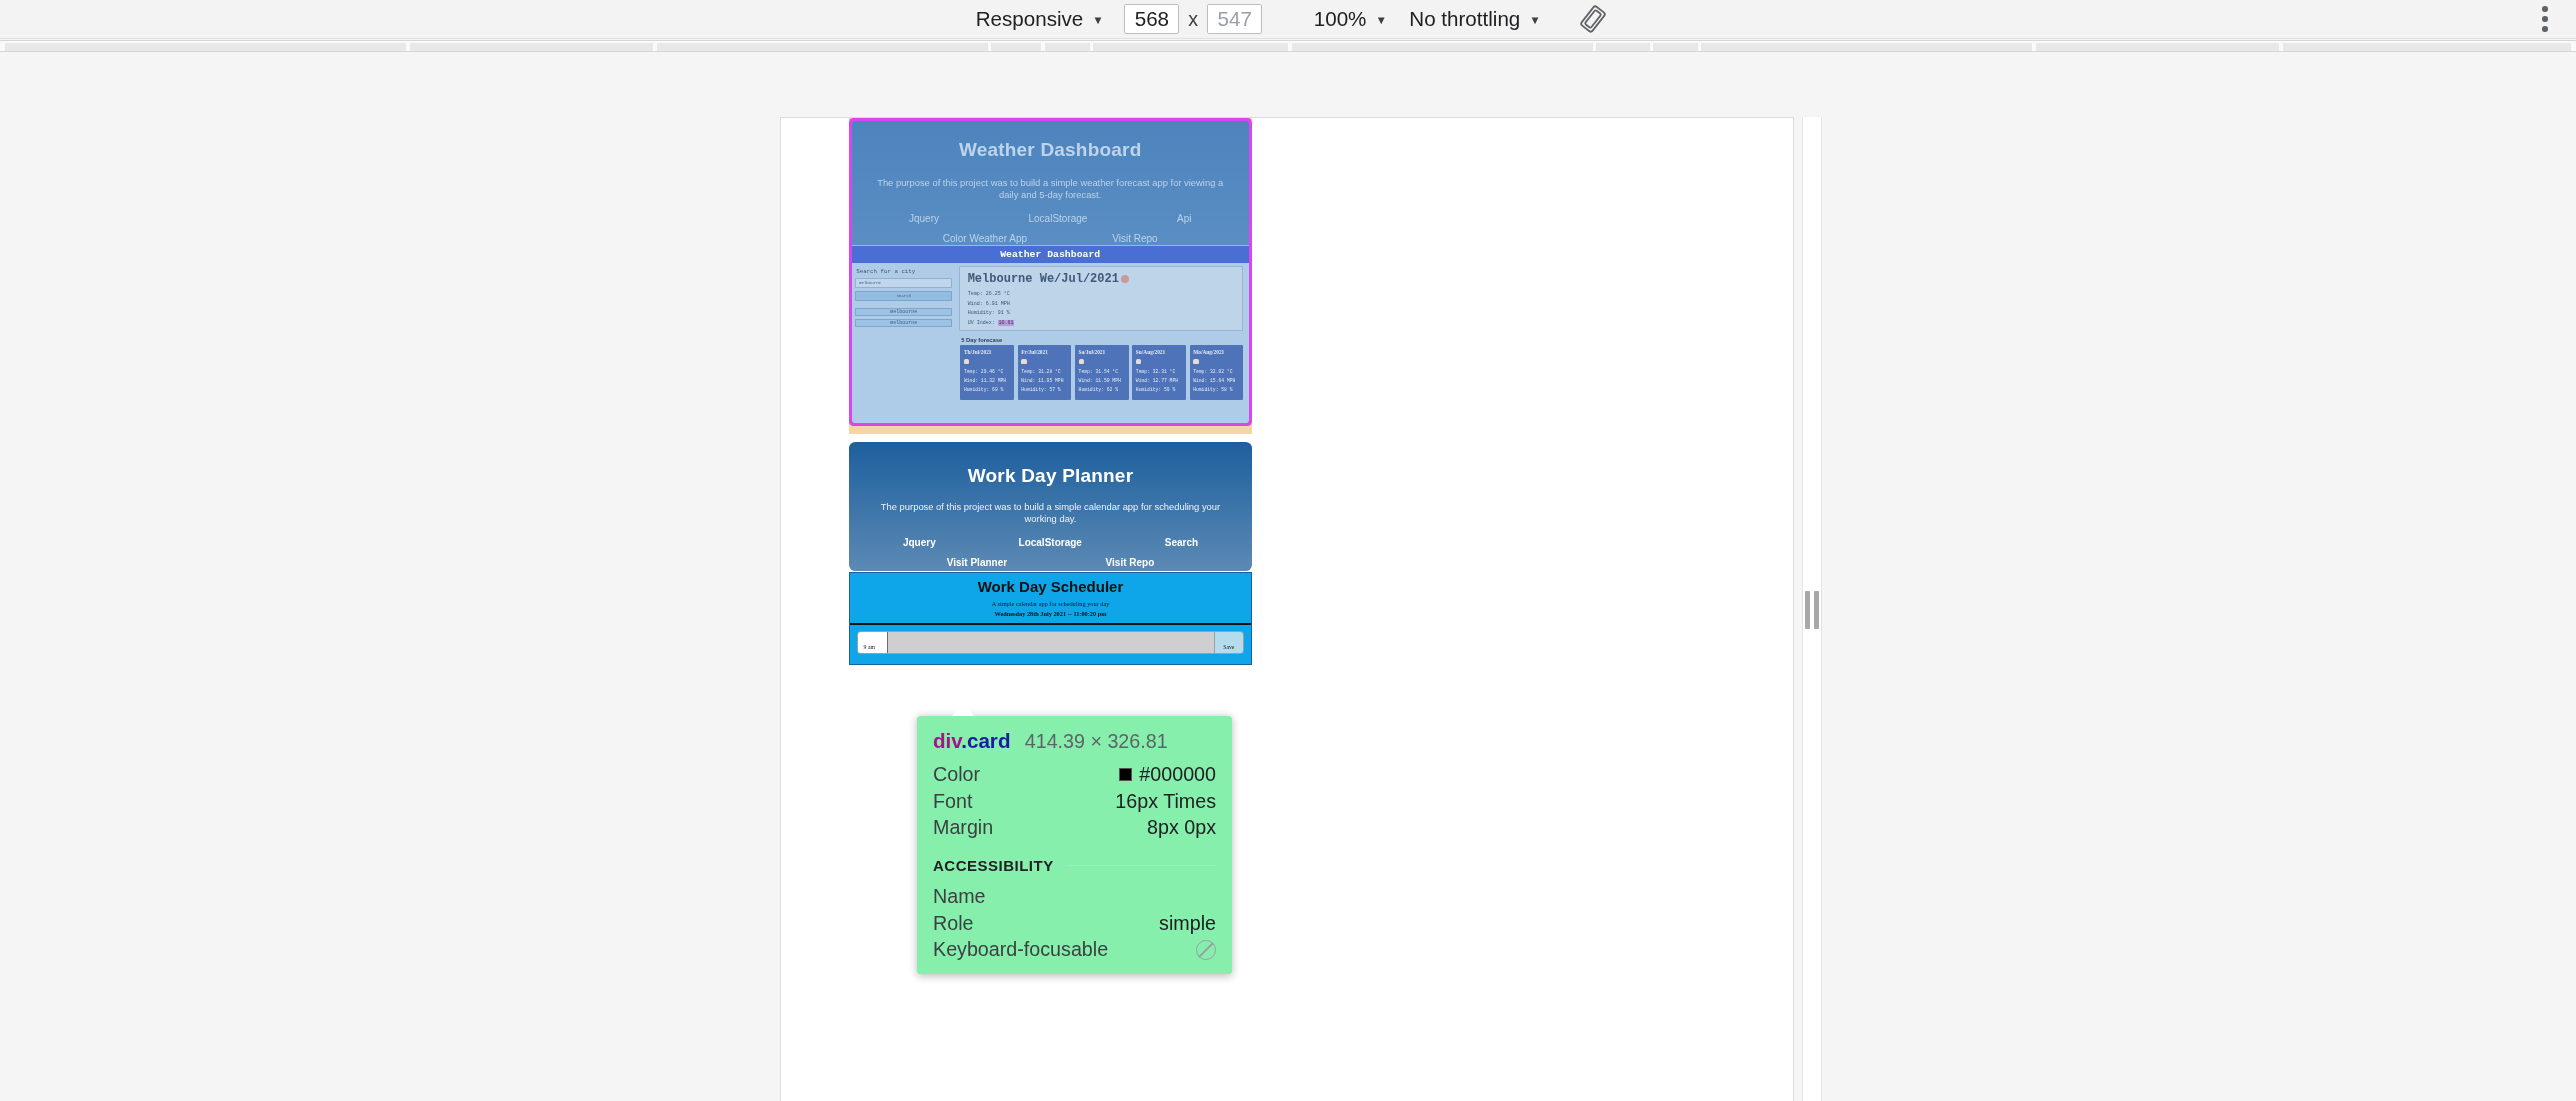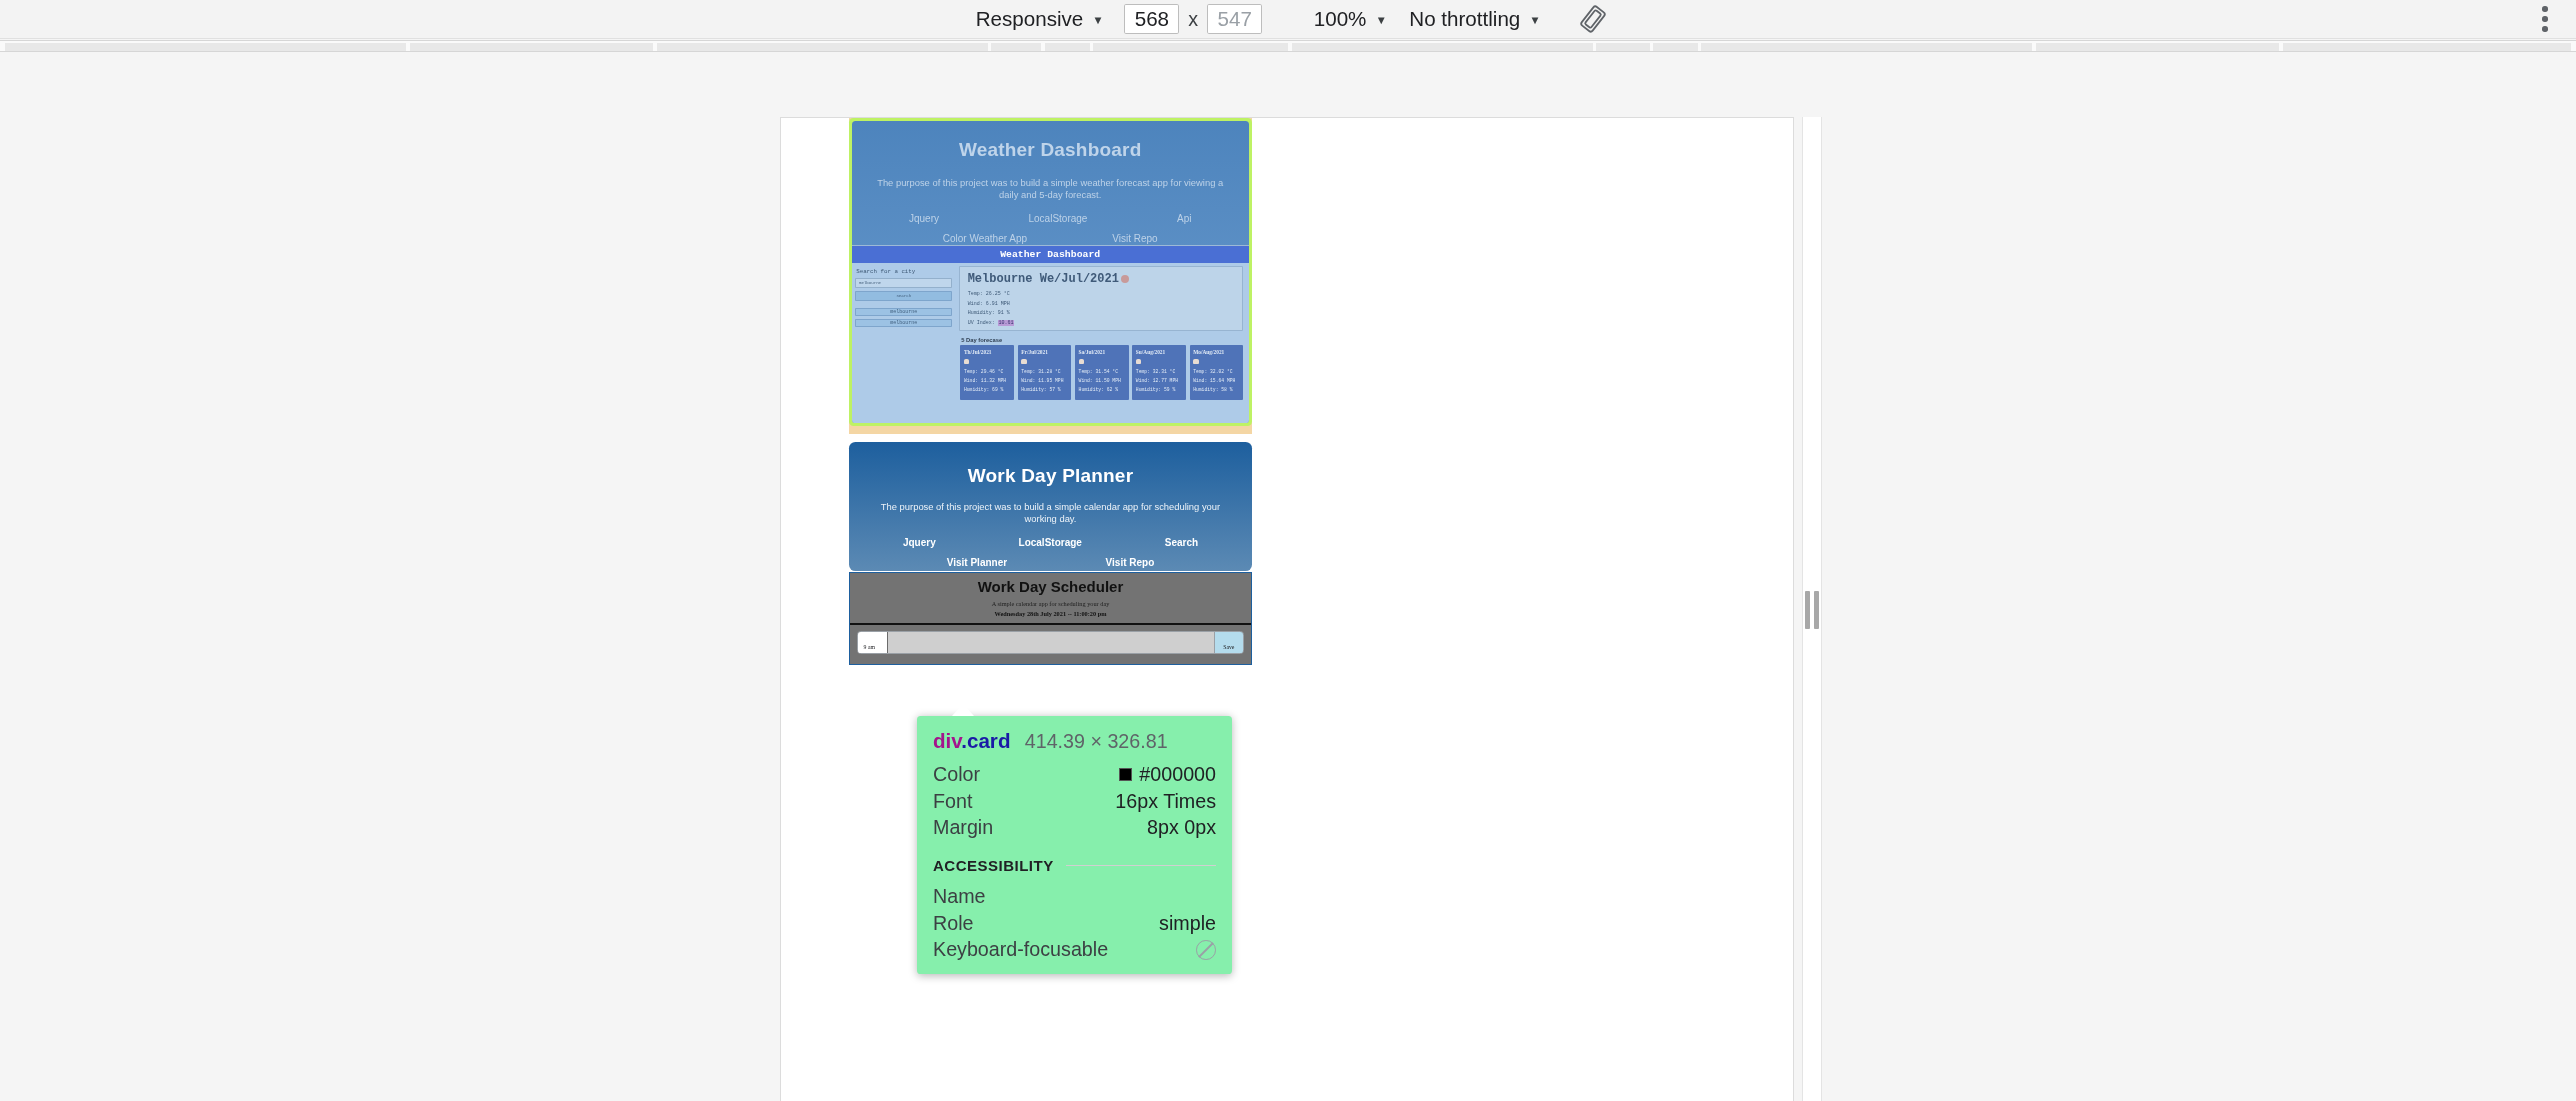--- a/index.html
+++ b/index.html
@@ -83,21 +83,21 @@
   #resize-handle-v i { width: 4.5px; height: 38px; background: #a8a8a8; border-radius: 0.9px; display:block; }
   #card-weather-hl {
     position: absolute; left: 68px; top: 0px;
     width: 403px; height: 316px;
     background: #f4d6a4;           
     padding: 0 0 8px 0;
   }
   #card-weather-pad {
     position: absolute; left: 68px; top: 0px;
     width: 403px; height: 308px;
-    background: #bef264;           
+    background: #d946ef;           
     border-radius: 4.5px;
     padding: 2.7px;
   }
   #card-weather {
     position: relative;
     width: 397px; height: 302px;
     border-radius: 3.6px; overflow: hidden;
     background: linear-gradient(180deg, #4d84bd 0%, #6c9cce 100%);
   }
   .card-head {
@@ -206,21 +206,21 @@
     background: linear-gradient(180deg, #1d5f9e 0%, #5c8ab4 100%);
   }
   #card-planner .card-title { font-size: 19px; color: #ffffff; margin: 10.7px 0 13.4px 0; }
   #card-planner .card-desc { color: #edf3f9; font-size: 9.4px; }
   #card-planner .tech-row, #card-planner .link-row { color: #ffffff; font-weight: 600; }
 
   
   #scheduler-app {
     position: absolute; left: 68px; top: 454px;
     width: 403px; height: 93px;
-    background: #737373;
+    background: #0ea5e9;
     border: 1.8px solid #1d5f9e;
     overflow: hidden;
   }
   #sched-hero {
     text-align: center; padding: 5.4px 7.2px 6.3px 7.2px;
     border-bottom: 2.7px solid #111111;
   }
   #sched-title {
     font-family: "Liberation Sans", sans-serif;
     font-size: 15px; font-weight: 700; color: #111111; margin: 0 0 4.5px 0;

